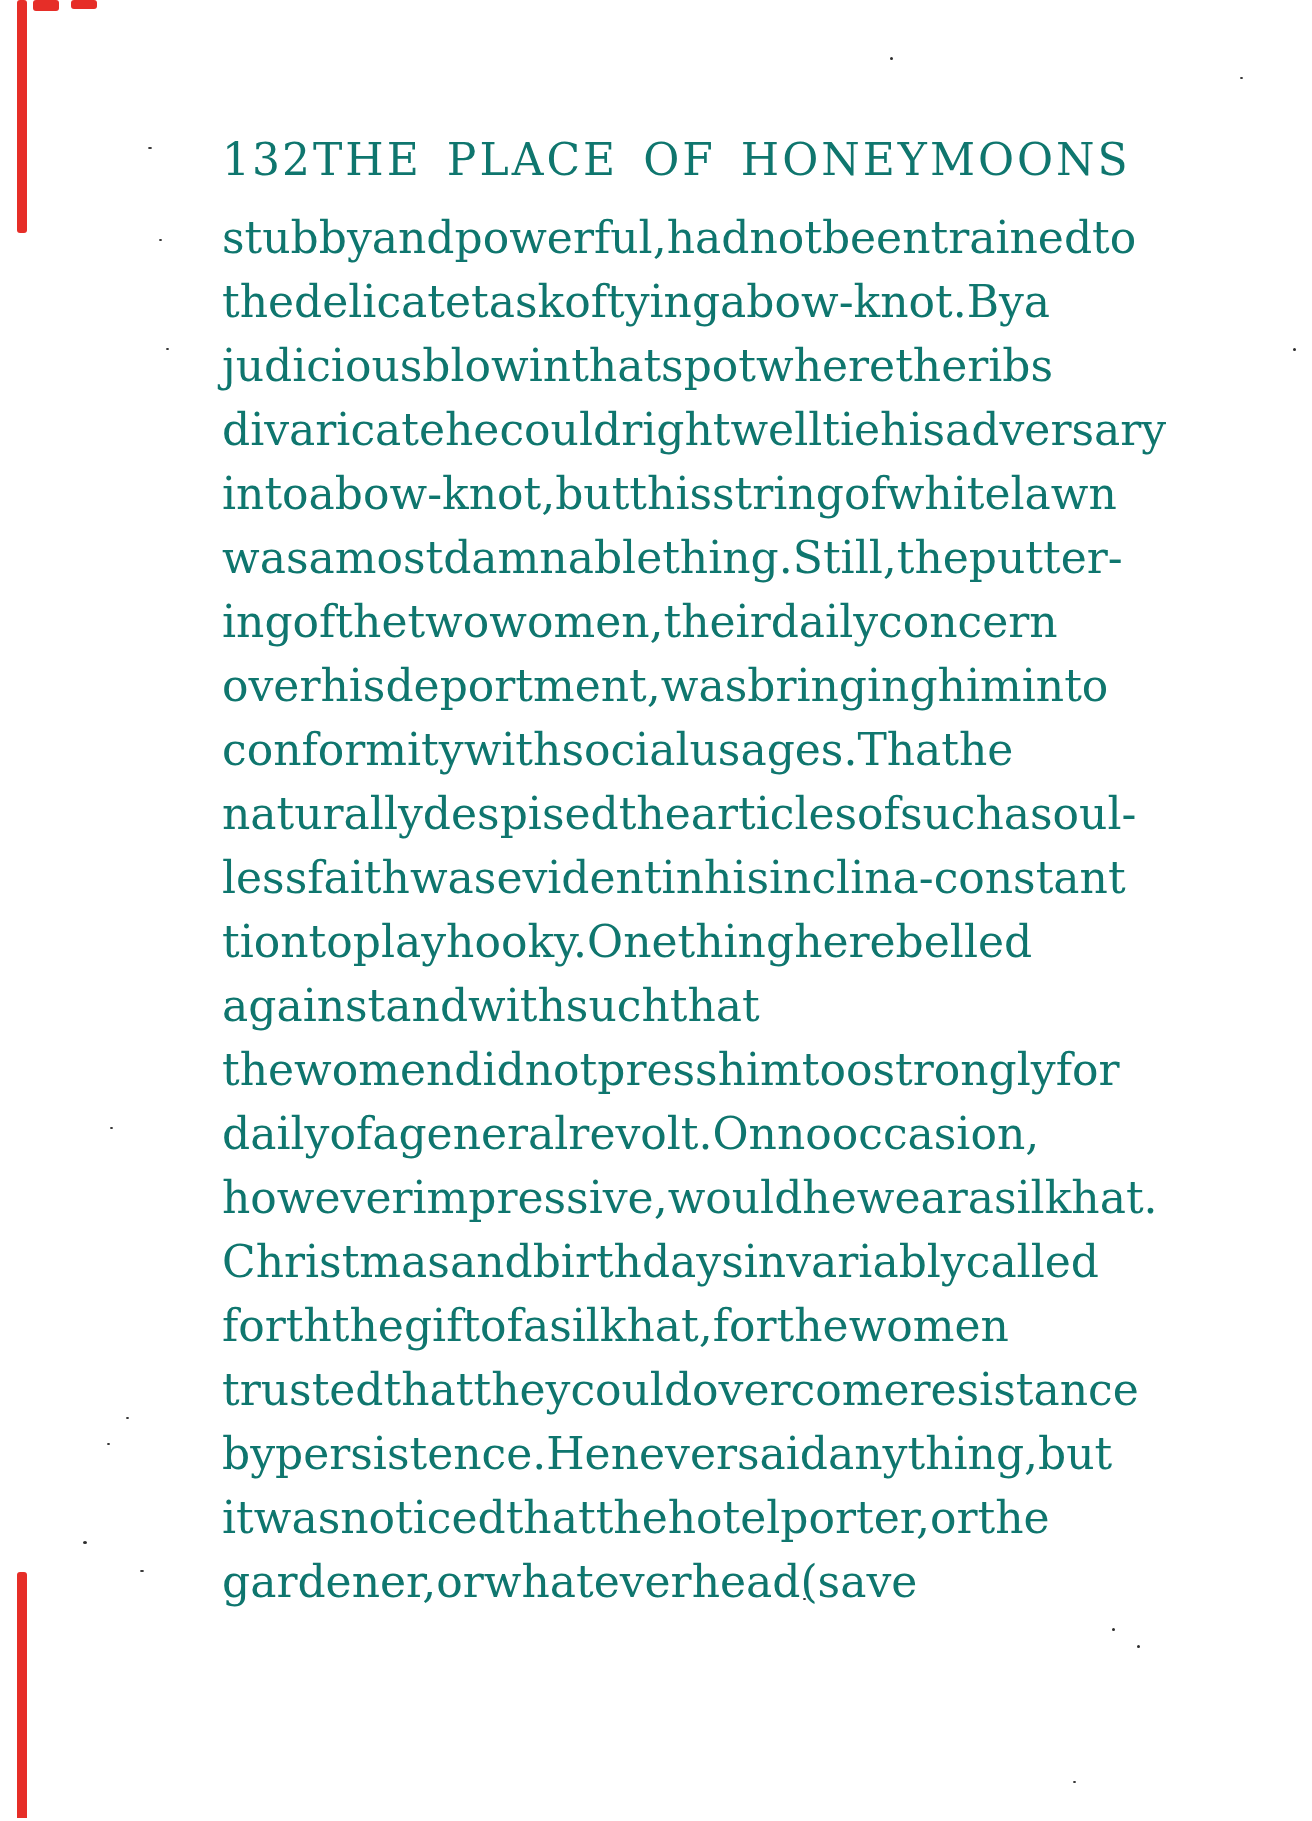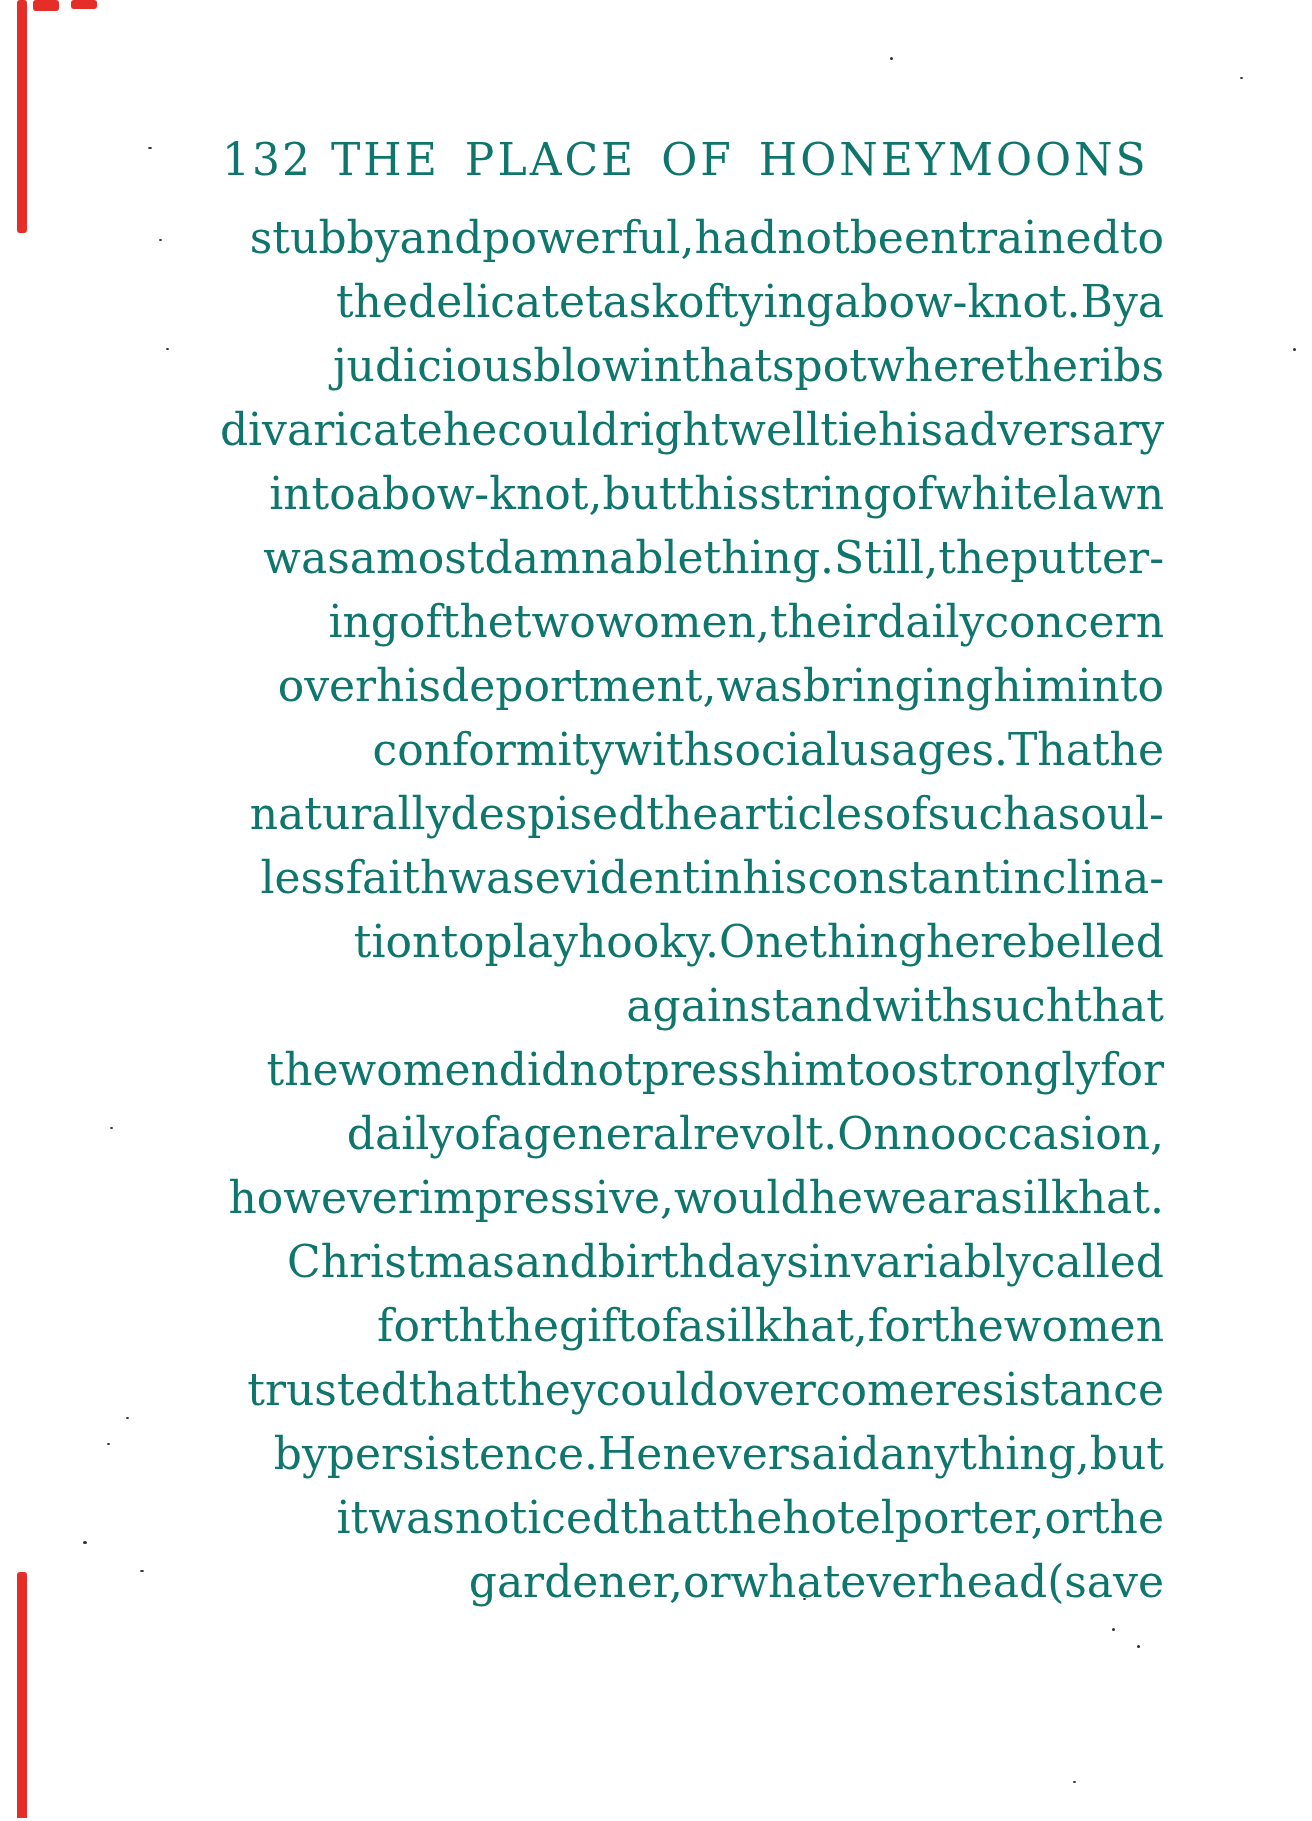--- a/index.html
+++ b/index.html
@@ -28,38 +28,38 @@
   .page-number {
     position: absolute;
     left: 222px;
     top: 0;
     font-size: 44px;
     line-height: 44px;
     letter-spacing: 2px;
   }
   .header-title {
     position: absolute;
-    left: 331px;
+    left: 313px;
     top: 0;
     font-size: 44px;
     line-height: 44px;
     letter-spacing: 3px;
     word-spacing: 8px;
     white-space: nowrap;
   }
   
   .body-text {
     position: absolute;
     top: 206px;
     left: 222px;
     width: 942px;
   }
   .text-line {
     display: flex;
-    justify-content: flex-end;
+    justify-content: flex-start;
     height: 64px;
     line-height: 64px;
     font-size: 44px;
     white-space: nowrap;
   }
   .text-line span { display: inline-block; }
   
   .red-bar, .red-dash {
     position: absolute;
     border-radius: 3px;
@@ -181,22 +181,22 @@
         <span>a</span>
         <span>soul-</span>
       </div>
       <div class="text-line">
         <span>less</span>
         <span>faith</span>
         <span>was</span>
         <span>evident</span>
         <span>in</span>
         <span>his</span>
+        <span>inclina-</span>
         <span>constant</span>
-        <span>inclina-</span>
       </div>
       <div class="text-line">
         <span>tion</span>
         <span>to</span>
         <span>play</span>
         <span>hooky.</span>
         <span>One</span>
         <span>thing</span>
         <span>he</span>
         <span>rebelled</span>

